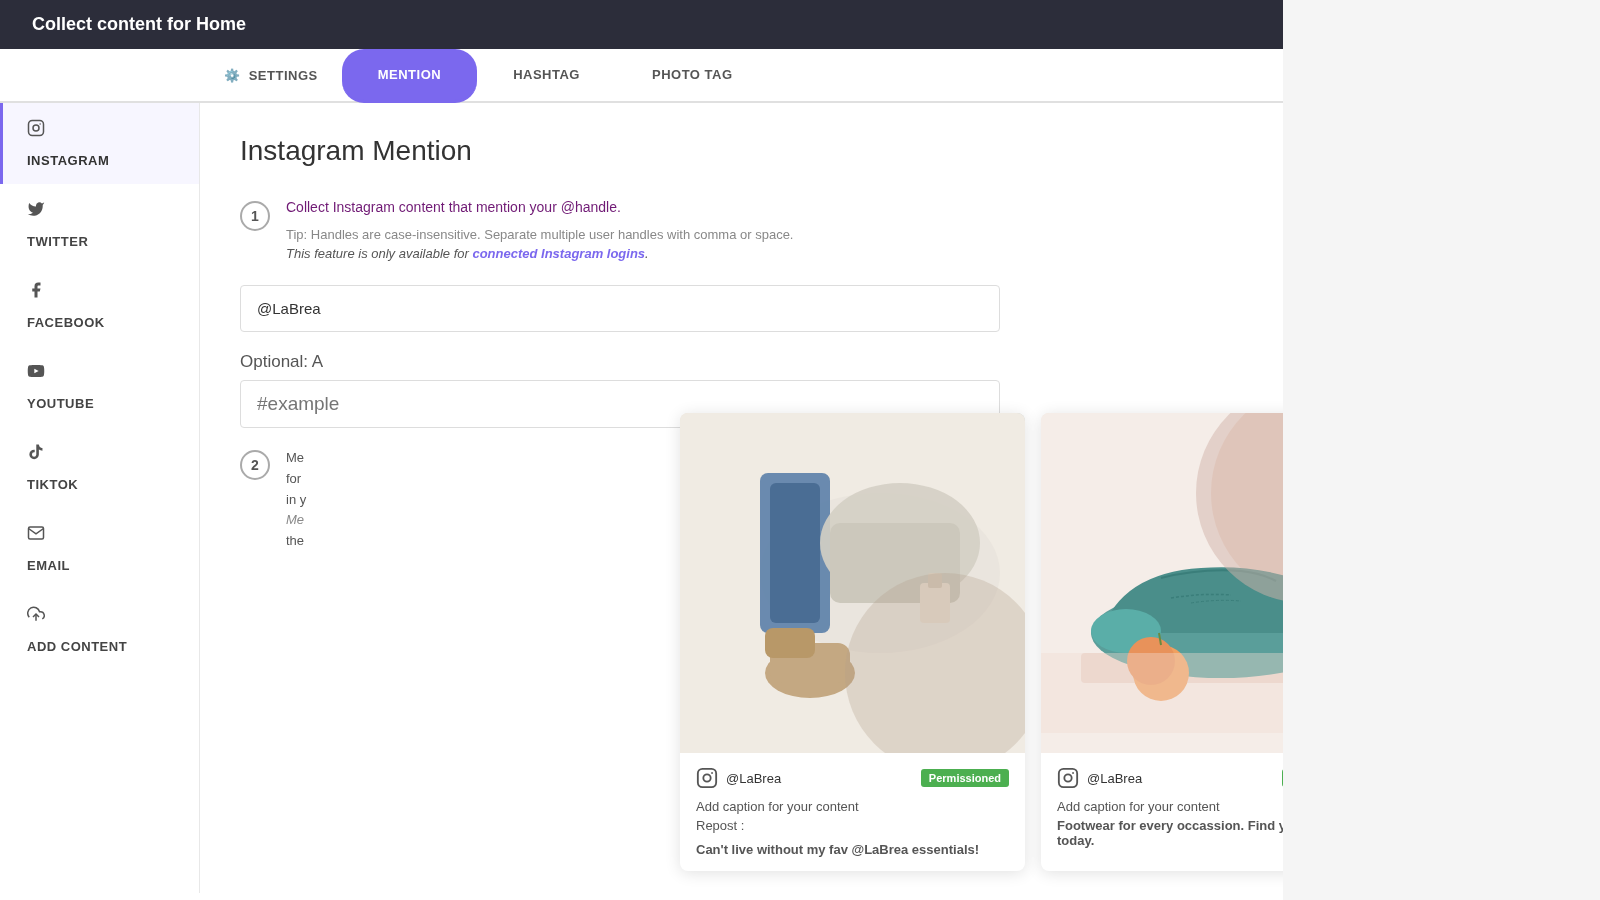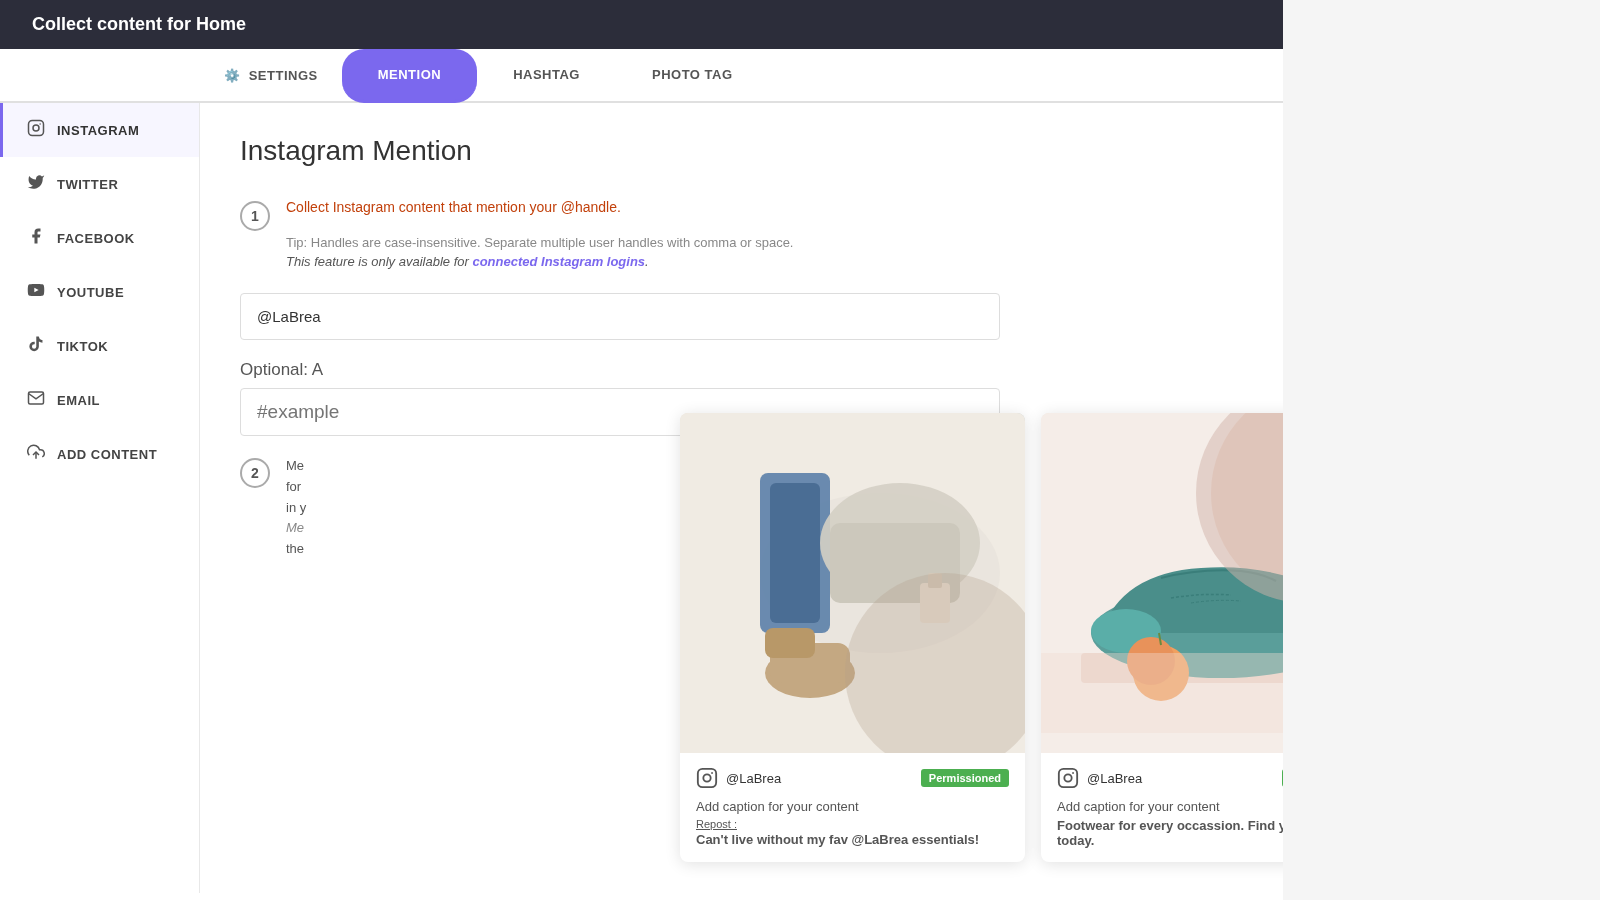--- a/index.html
+++ b/index.html
@@ -63,29 +63,30 @@
     
     .sidebar {
       width: 200px;
       background: #fff;
       border-right: 1px solid #e8e8e8;
       flex-shrink: 0;
     }
 
     .sidebar-item {
       display: flex;
-      align-items: center;
+      align-items: flex-start;
       gap: 12px;
       padding: 16px 24px;
       font-size: 13px;
       font-weight: 600;
       letter-spacing: 0.5px;
       color: #444;
       cursor: pointer;
       border-left: 3px solid transparent;
+      flex-direction: column;
     }
     .sidebar-item.active {
       border-left: 3px solid #7b68ee;
       background: #f7f6ff;
       color: #333;
     }
     .sidebar-icon { font-size: 16px; color: #555; }
 
     
     .content-area {
@@ -123,22 +124,22 @@
       font-weight: 600;
       color: #555;
       flex-shrink: 0;
       margin-top: 2px;
     }
 
     .step-content { flex: 1; }
 
     .step-desc {
       font-size: 14px;
-      color: #c2410c;
-      margin-bottom: 20px;
+      color: #701a75;
+      margin-bottom: 12px;
     }
     .step-tip {
       font-size: 13px;
       color: #888;
       margin-bottom: 4px;
     }
     .step-note {
       font-size: 13px;
       color: #555;
     }
@@ -248,24 +249,23 @@
       font-weight: 600;
     }
 
     .card-caption-label {
       font-size: 13px;
       color: #555;
       margin-bottom: 4px;
     }
 
     .card-repost {
-      font-size: 11px;
-      color: #555;
-      margin-bottom: 2px;
-      text-decoration: underline;
+      font-size: 13px;
+      color: #555;
+      margin-bottom: 9px;
     }
 
     .card-repost-text {
       font-size: 13px;
       color: #555;
       font-weight: bold;
     }
 
     
     .clothing-decor {

